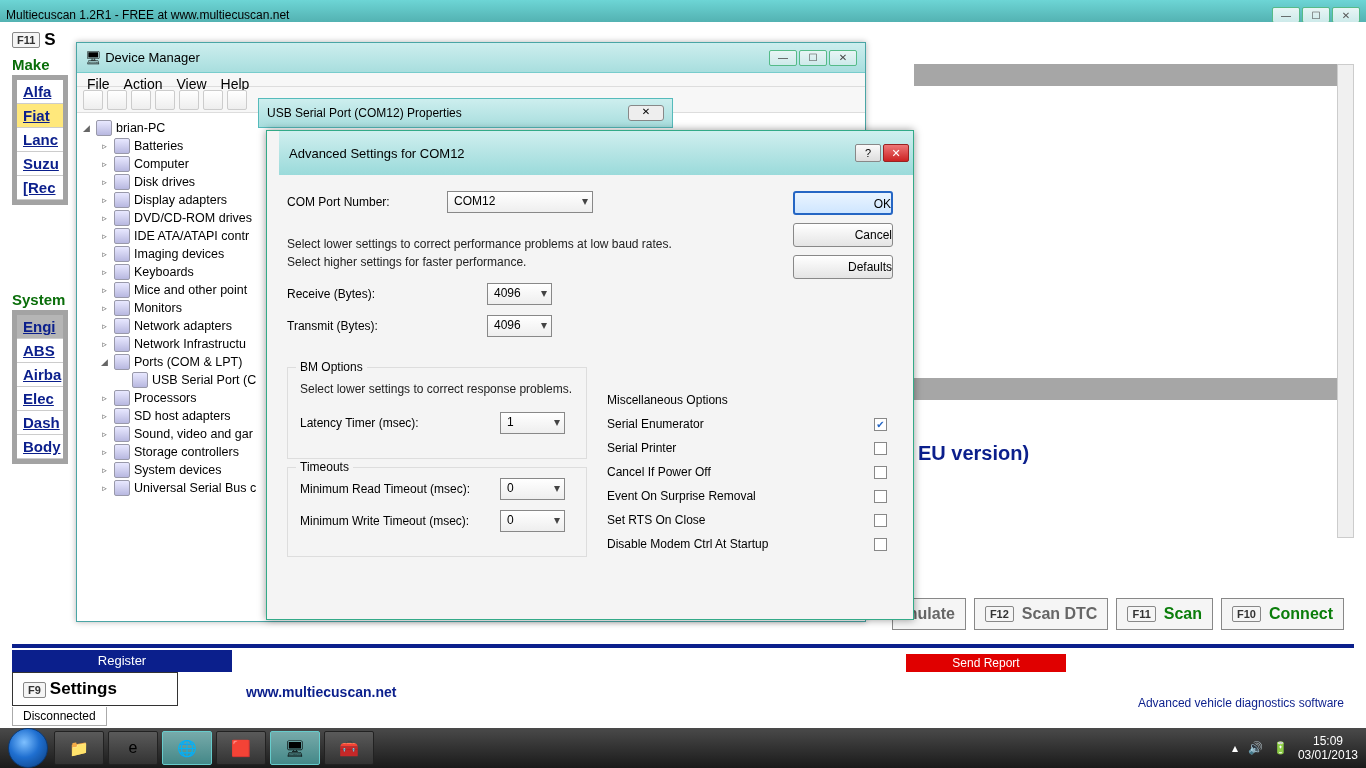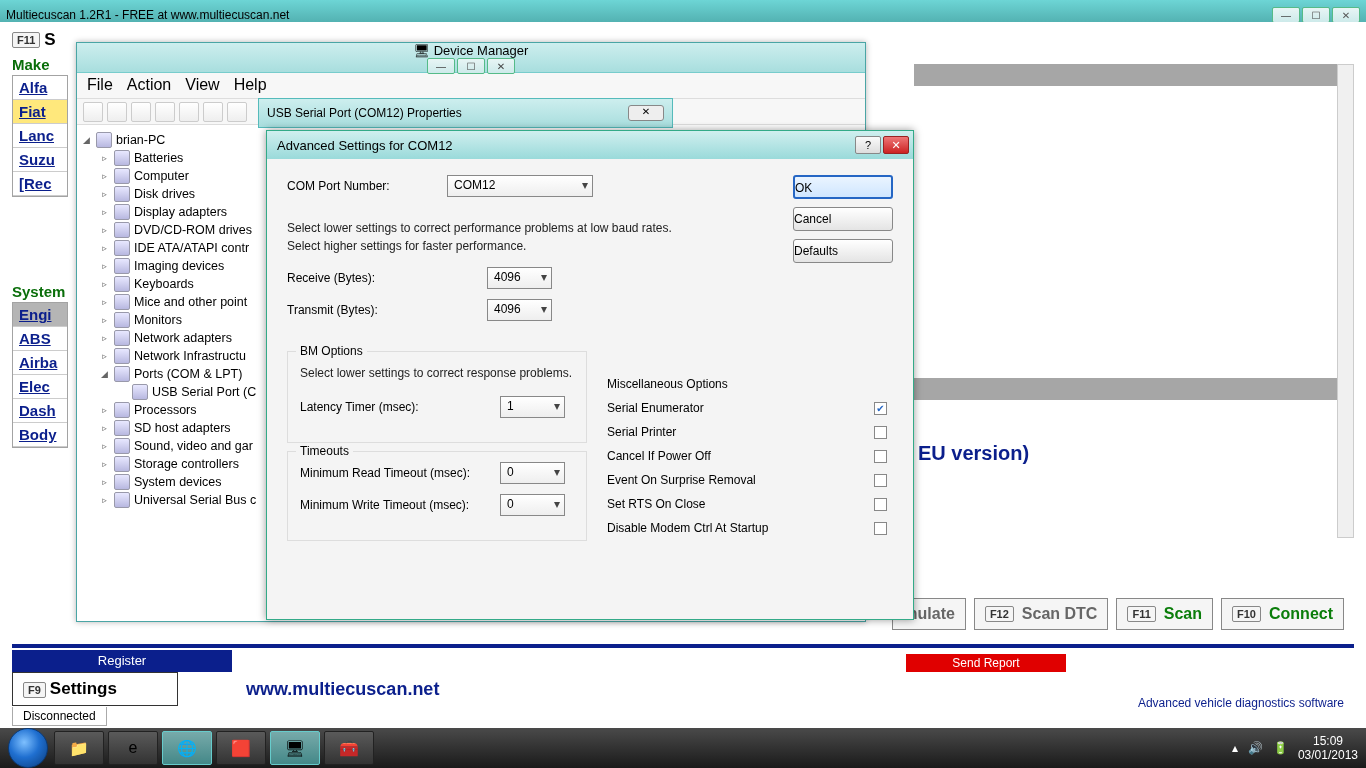--- a/index.html
+++ b/index.html
@@ -9,73 +9,73 @@
 .app-titlebar { height: 22px; background: linear-gradient(#6dd5d5,#4aa5a5); border-bottom: 1px solid #2d7b7b; display:flex; align-items:center; padding:15px 6px; justify-content:space-between;}
 .app-titlebar .title { font-size:12px; color:#000; }
 .win-btns { display:flex; gap:2px;}
 .win-btn { width:28px; height:16px; border:1px solid #5b8; border-radius:2px; background:linear-gradient(#e8f5f5,#cdeaea); font-size:10px; display:flex; align-items:center; justify-content:center; color:#444;}
 .win-btn.close { color:#555;}
 
 
 .mcu-body { position:absolute; top:22px; left:0; right:0; bottom:40px; background:#fff; padding: 8px 12px 0 12px;}
 .f-key { display:inline-block; border:1px solid #888; padding:1px 4px; font-size:11px; background:#f5f5f5; color:#333; font-weight:bold; margin-right:4px; border-radius:2px;}
 .section-label { color:#0a6e0a; font-weight:bold; font-size:15px; margin:6px 0 2px 0;}
-.make-list, .system-list { border:1px solid #a3a3a3; }
+.make-list, .system-list { border:5px solid #a3a3a3; }
 .make-list div, .system-list div { padding:3px 6px; border-bottom:1px solid #ccc; font-size:15px; font-weight:bold; color:#0b1f8c; text-decoration:underline; cursor:default;}
 .make-list .sel { background:#ffe87c;}
 .system-list .sel { background:#b5b5b5; color:#0b1f8c;}
 .right-panel { position:absolute; top:42px; right:22px; width:430px;}
 .grey-bar { height:22px; background:#a6a6a6; margin-bottom:2px;}
 .scroll-stub { position:absolute; right:12px; top:42px; width:17px; bottom:190px; background:#f0f0f0; border:1px solid #ccc;}
 .bottom-btns { position:absolute; right:22px; top:576px; display:flex; gap:8px;}
 .bottom-btn { border:1px solid #888; padding:6px 10px; background:#f5f5f5; font-size:16px; font-weight:bold; display:flex; align-items:center; gap:4px;}
 .green { color:#0a7d0a;}
 .gray { color:#666;}
 .footer-bar { position:absolute; left:12px; right:12px; bottom:80px; height:4px; background:#0b1f8c;}
 .register-btn { position:absolute; left:12px; bottom:56px; width:220px; height:22px; background:#0b1f8c; color:#fff; text-align:center; line-height:22px; font-size:13px;}
 .send-report { position:absolute; right:300px; bottom:56px; width:160px; height:18px; background:#e00000; color:#fff; text-align:center; font-size:12px; line-height:18px;}
 .settings-btn { position:absolute; left:12px; bottom:22px; border:1px solid #333; padding:6px 60px 6px 10px; font-size:17px; font-weight:bold;}
-.url { position:absolute; left:246px; bottom:28px; color:#0b1f8c; font-weight:bold; font-size:18px;}
+.url { position:absolute; left:246px; bottom:28px; color:#0b1f8c; font-weight:bold; font-size:14px;}
 .logo { position:absolute; right:22px; bottom:18px; text-align:right;}
 .logo .big { color:#0b1f8c; font-size:34px; font-family:Georgia,serif; letter-spacing:-1px;}
 .logo .sub { color:#0b1f8c; font-size:12px;}
 .status-tab { position:absolute; left:12px; bottom:2px; border:1px solid #aaa; border-top:none; padding:2px 10px; font-size:12px; background:#fff;margin-top:28px;}
 .eu-text { position:absolute; left:918px; top:420px; font-size:20px; color:#0b1f8c; font-weight:bold;}
 
 
 .devmgr { position:absolute; left:76px; top:42px; width:790px; height:580px; background:#fff; border:1px solid #4aa5a5; box-shadow:0 0 6px rgba(0,0,0,.3);}
-.devmgr .dm-title { height:30px; background:linear-gradient(#cdeeee,#a8dede); display:flex; align-items:center; padding:0 8px; justify-content:space-between; border-bottom:1px solid #7cc;flex-direction:column;}
+.devmgr .dm-title { height:30px; background:linear-gradient(#cdeeee,#a8dede); display:flex; align-items:center; padding:0 8px; justify-content:space-between; border-bottom:1px solid #7cc;}
 .devmgr .dm-title span { font-size:13px;}
-.dm-menu { height:26px; display:flex; gap:14px; padding:3px 10px; font-size:16px; border-bottom:1px solid #ddd; background:#f7f7f7;}
+.dm-menu { height:14px; display:flex; gap:14px; padding:3px 10px; font-size:14px; border-bottom:1px solid #ddd; background:#f7f7f7;}
 .dm-toolbar { height:26px; border-bottom:1px solid #ddd; background:#f7f7f7; display:flex; align-items:center; gap:4px; padding:0 6px;}
 .tb-icon { width:20px; height:20px; border:1px solid #ccc; background:linear-gradient(#fff,#eee); border-radius:2px;}
 .tree { padding:6px 4px; font-size:12.5px; color:#000; overflow:hidden;}
 .tree-node { display:flex; align-items:center; gap:4px; padding:1px 0; white-space:nowrap;}
 .tree-indent1 { padding-left:18px;}
 .tree-indent2 { padding-left:36px;}
 .expander { width:11px; height:11px; display:inline-flex; align-items:center; justify-content:center; color:#666; font-size:9px;}
 .node-icon { width:16px; height:16px; display:inline-block; background:linear-gradient(#e8e8ff,#b8b8e0); border:1px solid #99a; border-radius:2px;}
 
 
 .props { position:absolute; left:258px; top:98px; width:415px; height:30px; background:linear-gradient(#cdeeee,#a8dede); border:1px solid #5bb; display:flex; align-items:center; justify-content:space-between; padding:0 8px;gap:8px;}
 .props .pclose { width:36px; height:16px; border:1px solid #888; border-radius:3px; background:#eee; font-size:10px; text-align:center;}
 
 
 .adv { position:absolute; left:266px; top:130px; width:648px; height:490px; background:#f4f4f4; border:1px solid #3a8; box-shadow:0 0 8px rgba(0,0,0,.4);}
-.adv-title { height:28px; background:linear-gradient(#d0efef,#9adada); display:flex; align-items:center; justify-content:space-between; padding:0 4px 0 10px; font-size:13px;}
+.adv-title { height:44px; background:linear-gradient(#d0efef,#9adada); display:flex; align-items:center; justify-content:space-between; padding:0 4px 0 10px; font-size:13px;margin-left:12px;}
 .adv-title .tbtns { display:flex; gap:2px;}
 .adv-title .tbtn { width:26px; height:18px; border:1px solid #888; border-radius:2px; background:linear-gradient(#fafafa,#ddd); font-size:11px; text-align:center; line-height:16px;}
 .adv-title .tbtn.red { background:linear-gradient(#e77,#c22); color:#fff; border-color:#922;}
 .adv-body { padding:16px 20px; position:relative; height:calc(100% - 28px);}
 .adv-row { display:flex; align-items:center; margin-bottom:10px;}
 .adv-label { width:160px; font-size:12px;}
 .combo { width:146px; height:22px; border:1px solid #888; background:linear-gradient(#fff,#eee); padding:2px 6px; font-size:12px; position:relative;}
 .combo.small { width:65px;}
 .combo::after { content:"▾"; position:absolute; right:4px; top:2px; color:#444;}
-.btn { width:100px; height:24px; border:1px solid #888; background:linear-gradient(#fff,#e4e4e4); border-radius:3px; font-size:12px; text-align:left; line-height:22px;}
+.btn { width:100px; height:24px; border:1px solid #888; background:linear-gradient(#fff,#e4e4e4); border-radius:3px; font-size:12px; text-align:right; line-height:22px;}
 .btn.primary { border:2px solid #2566c4; background:linear-gradient(#eaf4ff,#cfe6ff);}
 .right-btns { position:absolute; right:20px; top:16px; display:flex; flex-direction:column; gap:8px;}
 .group { border:1px solid #ddd; padding:10px 12px 14px 12px; margin-top:6px; position:relative;}
 .group-title { position:absolute; top:-8px; left:8px; background:#f4f4f4; padding:0 4px; font-size:12px;}
 .hint { font-size:12px; color:#222; margin:4px 0;}
 .misc { position:absolute; left:340px; top:218px; width:280px;}
 .misc-title { font-size:12px; margin-bottom:10px;}
 .check-row { display:flex; justify-content:space-between; align-items:center; font-size:12px; margin-bottom:10px;}
 .check { width:13px; height:13px; border:1px solid #888; background:#fff; display:inline-flex; align-items:center; justify-content:center; font-size:10px; color:#2566c4;}
 .bm-group { width:300px;}

